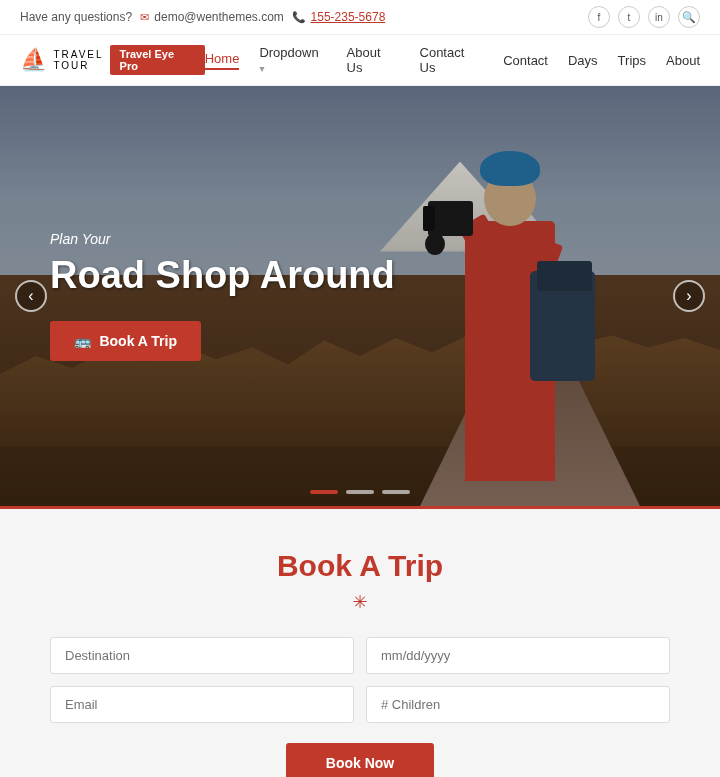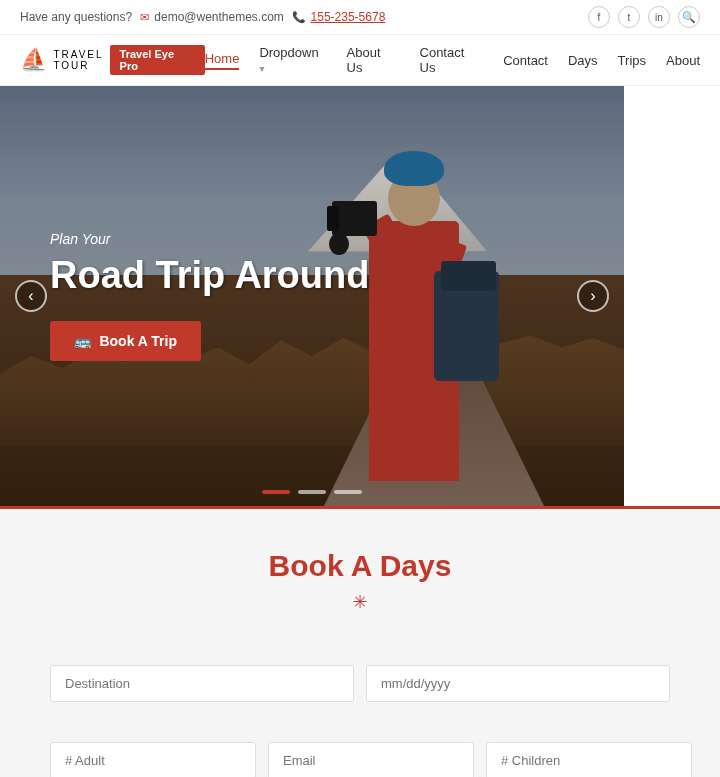--- a/index.html
+++ b/index.html
@@ -42,21 +42,21 @@
       background: #c0392b; color: #fff; font-size: 11px;
       padding: 3px 10px; border-radius: 2px; font-weight: bold;
     }
     .nav-links { display: flex; align-items: center; gap: 20px; font-size: 13px; }
     .nav-links a { text-decoration: none; color: #333; font-weight: 500; }
     .nav-links .active { color: #c0392b; border-bottom: 2px solid #c0392b; padding-bottom: 2px; }
     .dropdown-arrow { font-size: 10px; color: #999; }
 
     
     .hero {
-      position: relative; width: 624px; height: 420px;
+      position: relative; width: 720px; height: 420px;
       background: linear-gradient(to bottom, #4a5568, #2d3748);
       overflow: hidden;
     }
 
     .hero-overlay {
       position: absolute; inset: 0;
       background: rgba(0,0,0,0.15);
     }
     .hero-content {
       position: absolute; left: 50px; top: 50%; transform: translateY(-50%);
@@ -100,21 +100,20 @@
     .book-title span { color: #c0392b; }
     .book-divider {
       color: #c0392b; font-size: 18px; margin-bottom: 24px;
     }
     .book-form { max-width: 620px; margin: 0 auto; }
     .form-row { display: flex; gap: 12px; margin-bottom: 12px; }
     .form-input {
       flex: 1; padding: 10px 14px; border: 1px solid #ddd;
       border-radius: 3px; font-size: 13px; color: #999; background: #fff;
       outline: none;
-      margin-top: 28px;
     }
     .book-submit {
       background: #c0392b; color: #fff; border: none; padding: 12px 40px;
       font-size: 14px; font-weight: bold; cursor: pointer; border-radius: 3px;
       margin-top: 8px;
     }
     .hero-clouds {
       position: absolute;
       top: 20px; left: 0; right: 0; height: 120px;
       background: linear-gradient(to bottom, #7a8a9a 0%, #9aabb8 50%, transparent 100%);
@@ -195,21 +194,21 @@
     <div style="position:absolute;top:65px;left:3px;width:12px;height:25px;background:#111;border-radius:2px;"></div>
 
     <div style="position:absolute;top:92px;left:5px;width:20px;height:22px;background:#1a1a1a;border-radius:50%;"></div>
   </div>
 
   <div class="hero-overlay"></div>
 
   <div class="hero-content">
     <div class="hero-subtitle">Plan Your</div>
     <div class="hero-title">
-      <span>Road Trip Around</span><br>
+      <span>Road Shop Around</span><br>
     </div>
     <button class="hero-btn">
       <span>🚌</span>
       <span>Book A Trip</span>
     </button>
   </div>
 
   <button class="hero-nav-btn hero-nav-left">
     <span>‹</span>
   </button>
@@ -219,28 +218,27 @@
 
   <div class="hero-dots">
     <div class="hero-dot active"></div>
     <div class="hero-dot inactive"></div>
     <div class="hero-dot inactive"></div>
   </div>
 </div>
 
 <div class="book-section">
   <h2 class="book-title">
-    <span style="color:#c0392b;">B</span><span>ook A Days</span>
+    <span style="color:#c0392b;">B</span><span>ook A Trip</span>
   </h2>
   <div class="book-divider">✳</div>
   <div class="book-form">
     <div class="form-row">
       <input type="text" class="form-input" placeholder="Destination" style="">
       <input type="text" class="form-input" placeholder="mm/dd/yyyy" style="">
     </div>
     <div class="form-row">
-      <input type="text" class="form-input" placeholder="# Adult" style="">
       <input type="text" class="form-input" placeholder="Email" style="">
       <input type="text" class="form-input" placeholder="# Children" style="">
     </div>
     <button class="book-submit">Book Now</button>
   </div>
 </div>
 
 </body></html>

